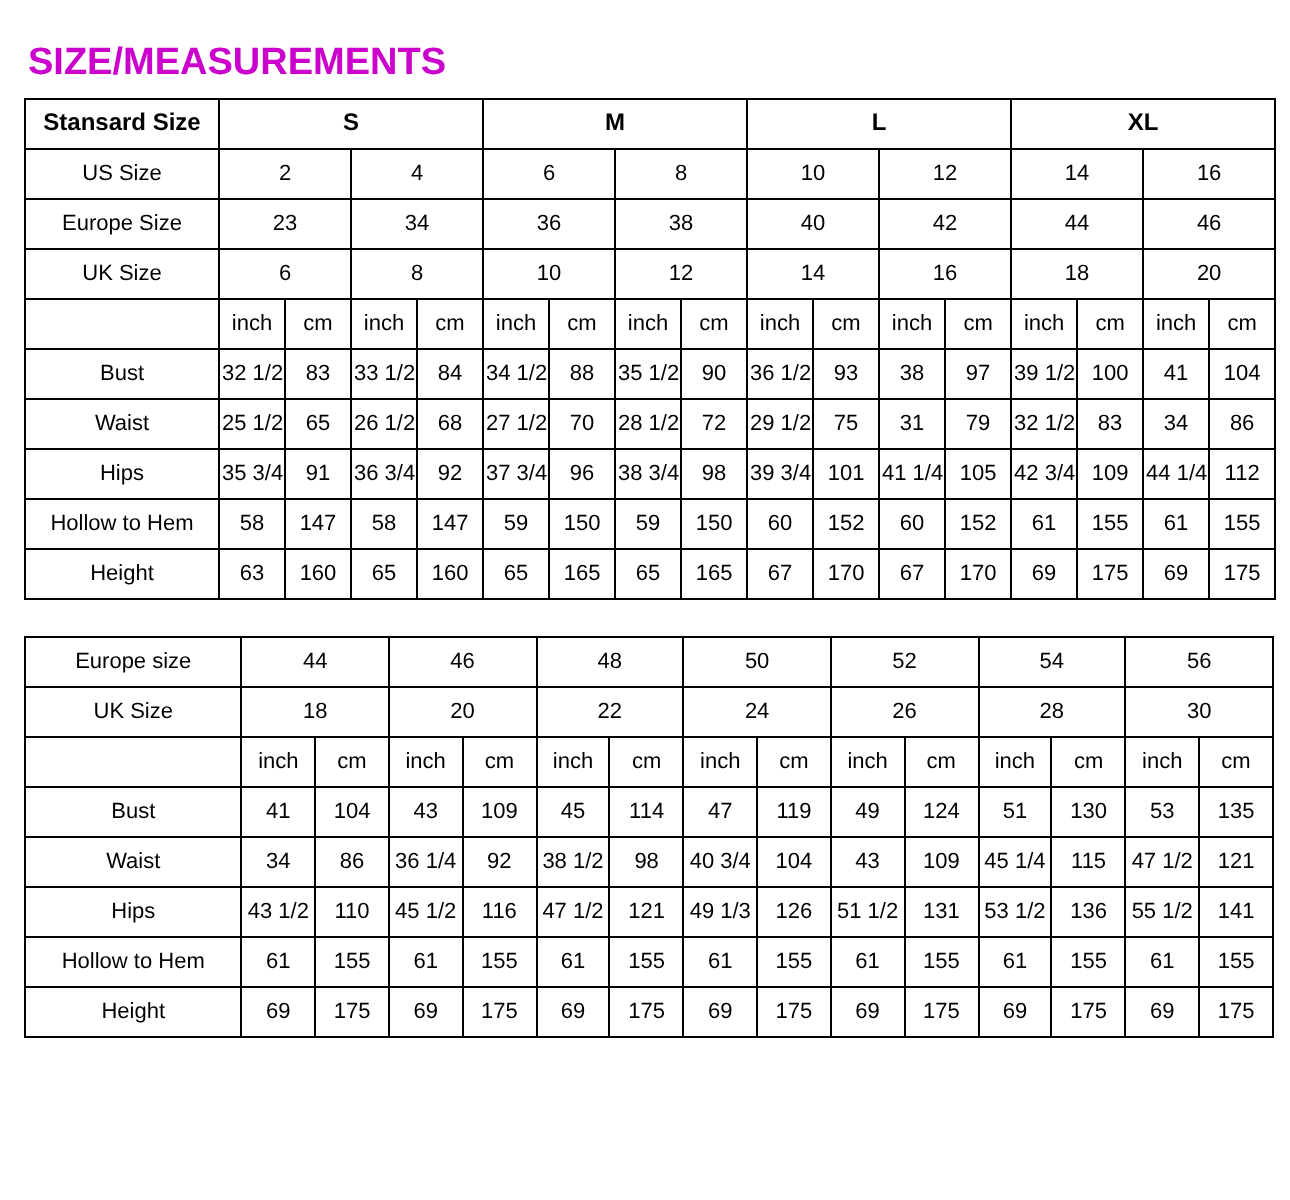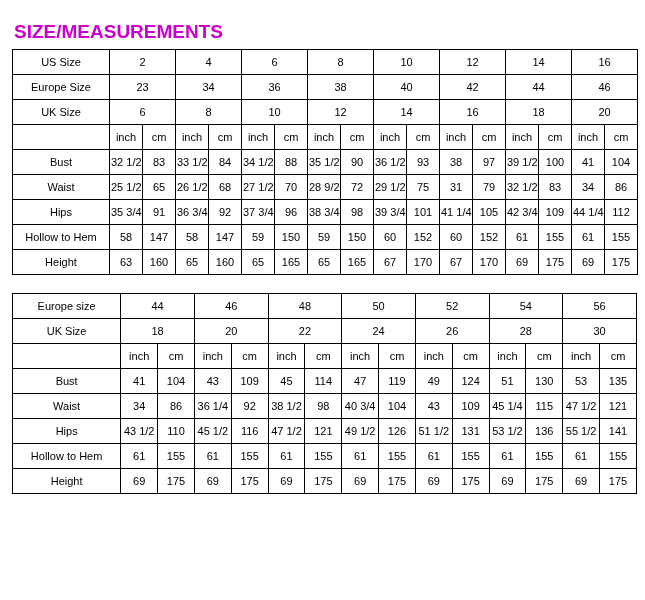--- a/index.html
+++ b/index.html
@@ -84,20 +84,27 @@
       <col class="data">
         <col class="data">
         <col class="data">
         <col class="data">
       <col class="data">
         <col class="data">
         <col class="data">
         <col class="data">
     </colgroup>
     <tbody>
+        <tr>
+          <td class="hdr">Stansard Size</td>
+          <td class="groupname" colspan="4">S</td>
+          <td class="groupname" colspan="4">M</td>
+          <td class="groupname" colspan="4">L</td>
+          <td class="groupname" colspan="4">XL</td>
+        </tr>
         <tr>
           <td class="rowlabel">US Size</td>
           <td colspan="2">2</td>
           <td colspan="2">4</td>
           <td colspan="2">6</td>
           <td colspan="2">8</td>
           <td colspan="2">10</td>
           <td colspan="2">12</td>
           <td colspan="2">14</td>
           <td colspan="2">16</td>
@@ -163,21 +170,21 @@
           <td>104</td>
         </tr>
         <tr>
           <td class="rowlabel">Waist</td>
           <td>25 1/2</td>
           <td>65</td>
           <td>26 1/2</td>
           <td>68</td>
           <td>27 1/2</td>
           <td>70</td>
-          <td>28 9/2</td>
+          <td>28 1/2</td>
           <td>72</td>
           <td>29 1/2</td>
           <td>75</td>
           <td>31</td>
           <td>79</td>
           <td>32 1/2</td>
           <td>83</td>
           <td>34</td>
           <td>86</td>
         </tr>
@@ -334,21 +341,21 @@
           <td>121</td>
         </tr>
         <tr>
           <td class="rowlabel">Hips</td>
           <td>43 1/2</td>
           <td>110</td>
           <td>45 1/2</td>
           <td>116</td>
           <td>47 1/2</td>
           <td>121</td>
-          <td>49 1/2</td>
+          <td>49 1/3</td>
           <td>126</td>
           <td>51 1/2</td>
           <td>131</td>
           <td>53 1/2</td>
           <td>136</td>
           <td>55 1/2</td>
           <td>141</td>
         </tr>
         <tr>
           <td class="rowlabel">Hollow to Hem</td>

